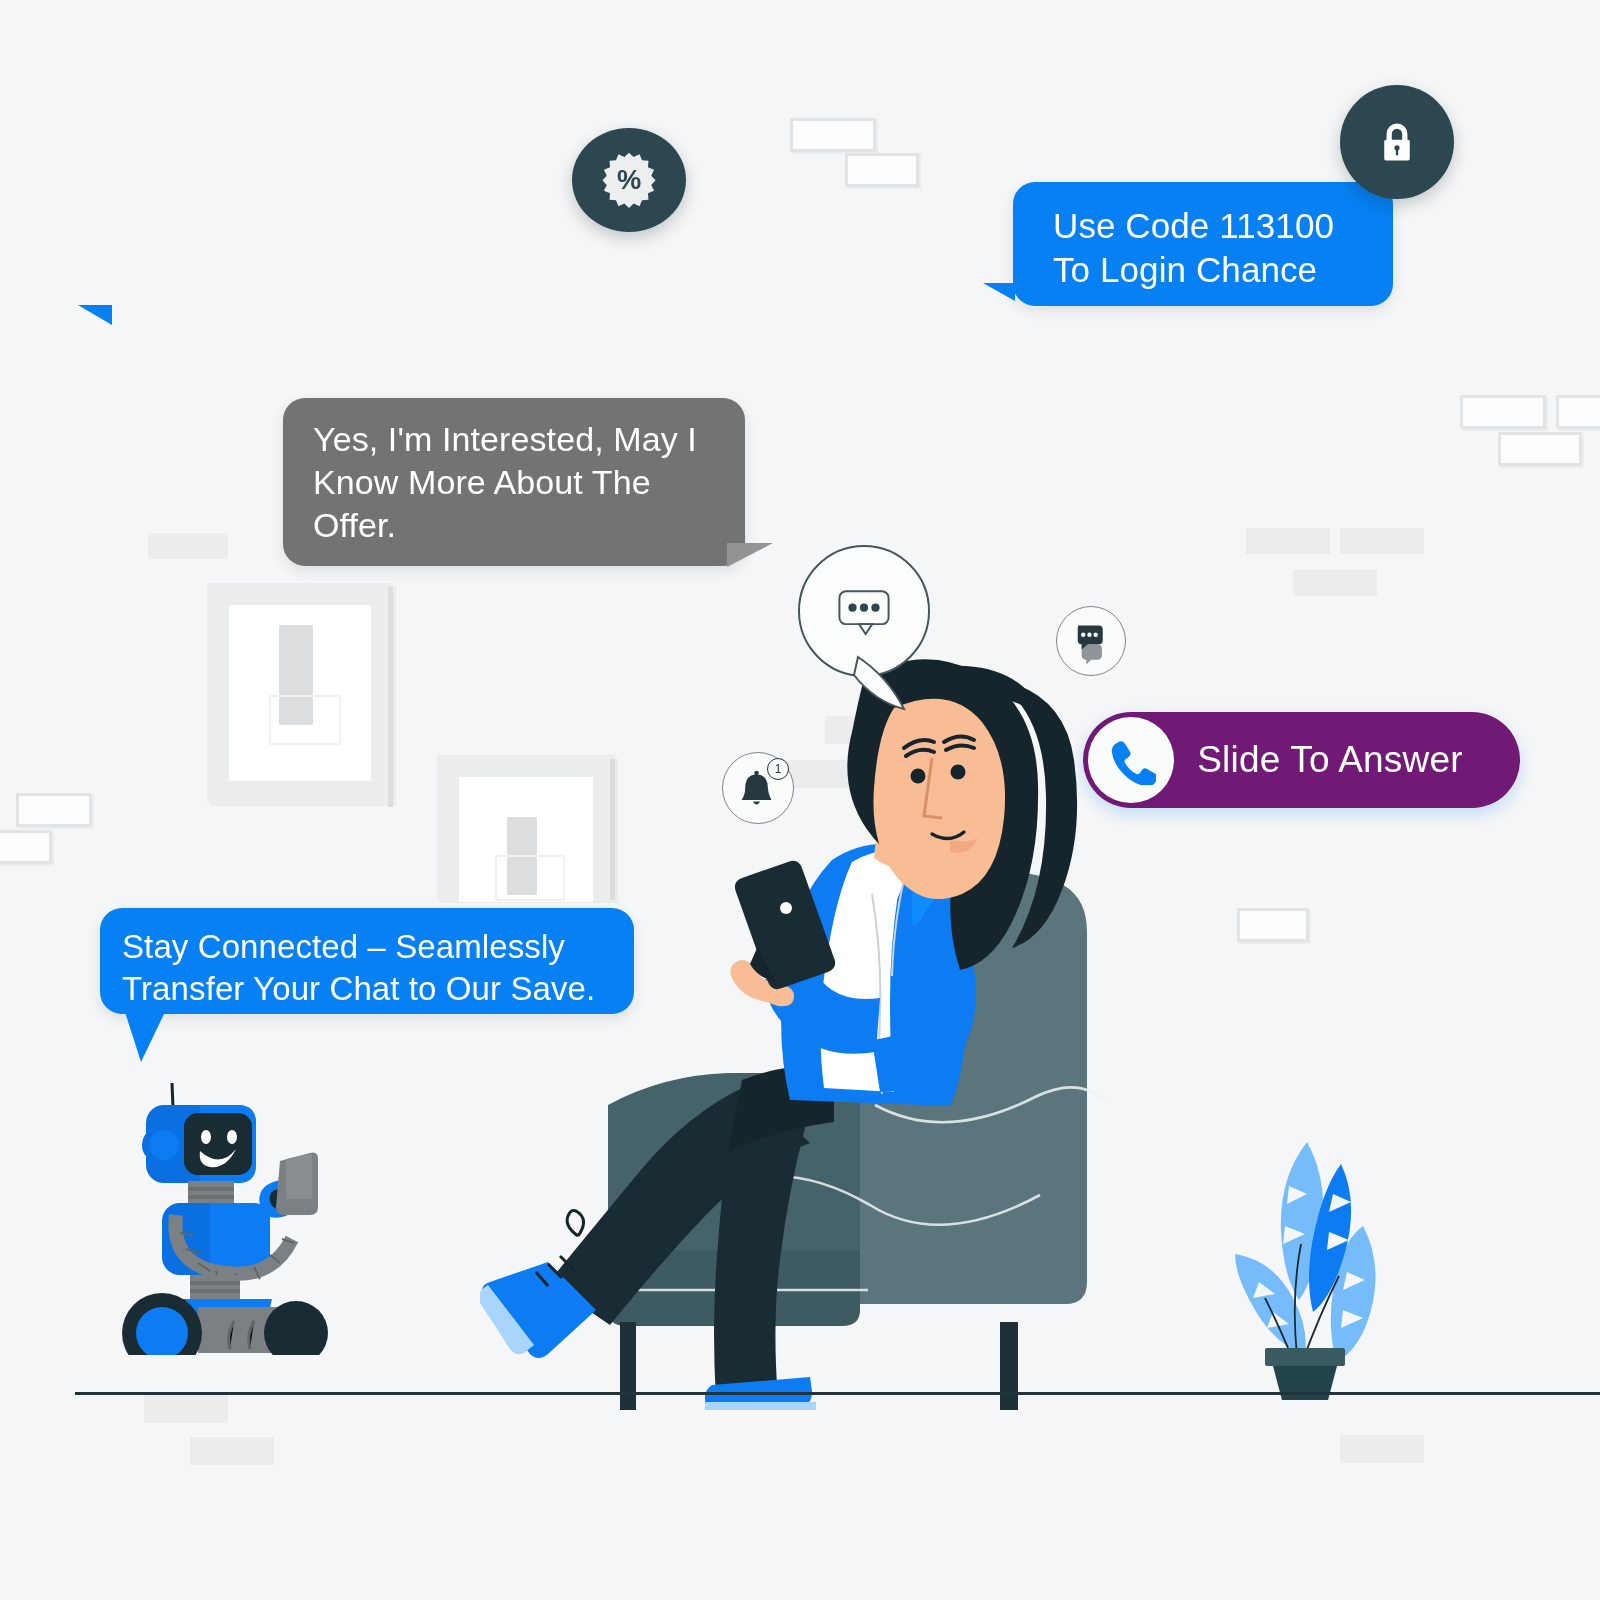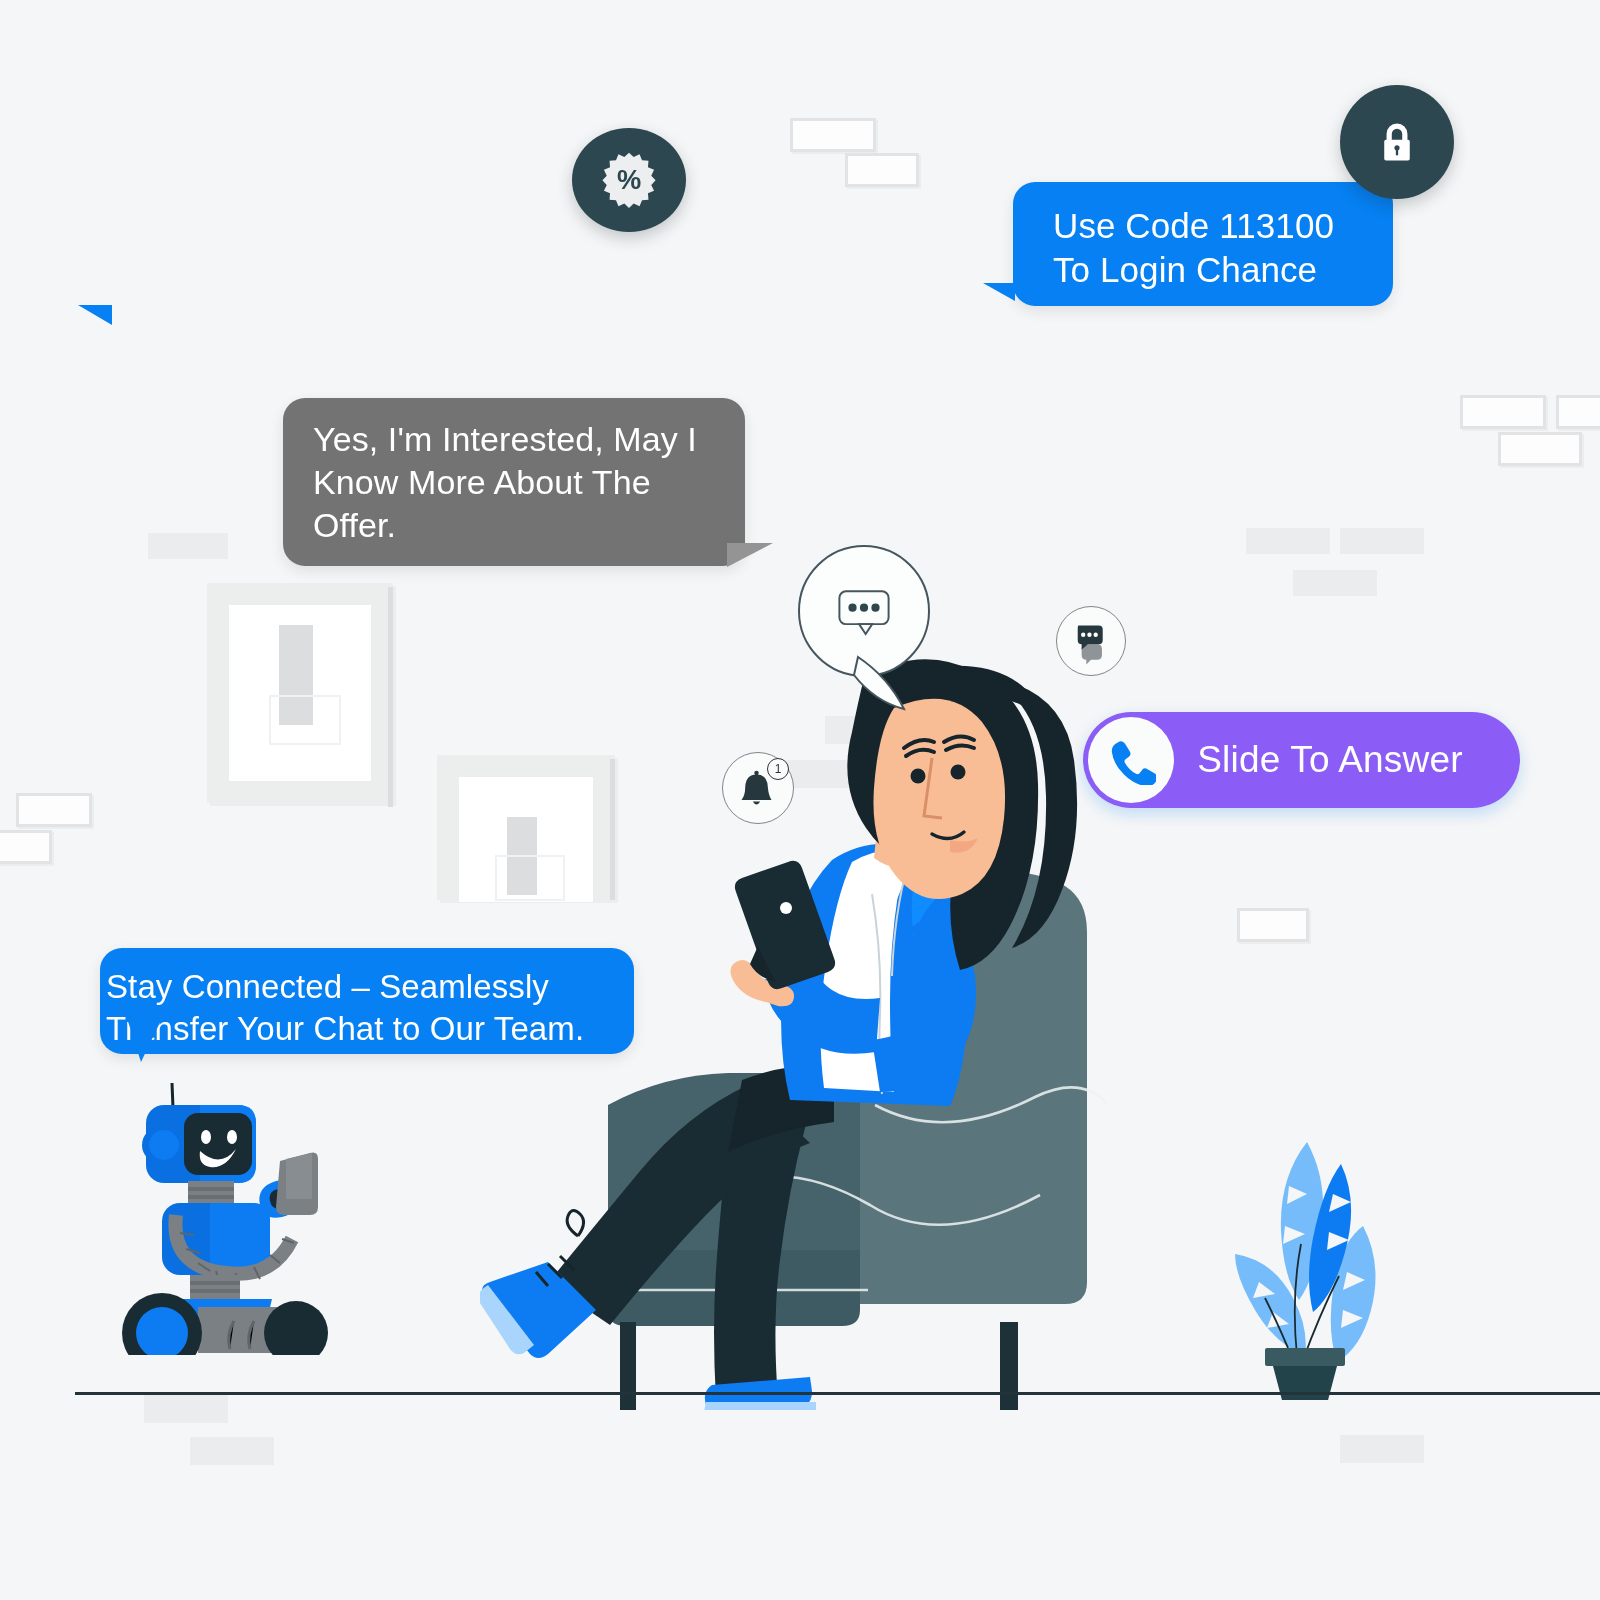--- a/index.html
+++ b/index.html
@@ -52,21 +52,21 @@
   .circ-icon{
     position:absolute;border-radius:50%;
     background:#fafbfb;border:2px solid #8d9499;
     display:flex;align-items:center;justify-content:center;
     box-sizing:border-box;
   }
 
   
   .slide-btn{
     position:absolute;
-    background:#8b5cf6;border-radius:999px;
+    background:#701a75;border-radius:999px;
     display:flex;align-items:center;
     box-shadow:0 6px 16px rgba(6,128,242,.22);
     box-sizing:border-box;
   }
   .slide-knob{
     width:86px;height:86px;border-radius:50%;
     background:#fafbfb;
     margin-left:5px;
     display:flex;align-items:center;justify-content:center;
     flex:0 0 auto;
@@ -316,23 +316,23 @@
     </svg>
   </div>
 
   <div class="bubble bubble-gray" style="left:283px;top:398px;width:462px;height:168px;padding:20px 30px;font-size:34px;">
     <div>Yes, I'm Interested, May I</div>
     <div>Know More About The</div>
     <div>Offer.</div>
   </div>
   <div class="tail" style="left:727px;top:543px;border-right:46px solid transparent;border-top:24px solid #949494;border-bottom:18px solid transparent;"></div>
 
-  <div class="bubble bubble-blue" style="left:100px;top:908px;width:534px;height:106px;padding:18px 6px;font-size:33px;margin-top:40px;">
+  <div class="bubble bubble-blue" style="left:100px;top:908px;width:534px;height:106px;padding:18px 22px;font-size:33px;">
     <div>Stay Connected – Seamlessly</div>
-    <div>Transfer Your Chat to Our Team.</div>
+    <div>Transfer Your Chat to Our Save.</div>
   </div>
   <div class="tail" style="left:125px;top:1012px;border-left:16px solid transparent;border-right:24px solid transparent;border-top:50px solid #0680f2;"></div>
 
   <div class="circ-icon" style="left:798px;top:545px;width:132px;height:132px;background:#fcfdfd;border:2px solid #46565e;">
     <svg viewBox="0 0 100 100" style="width:82px;height:82px;">
       <rect x="20" y="26" width="60" height="40" rx="8" fill="none" stroke="#46565e" stroke-width="2.4"></rect>
       <path d="M44 66 l8 12 l8 -12 z" fill="#fcfdfd" stroke="#46565e" stroke-width="2.4"></path>
       <circle cx="36" cy="46" r="5" fill="#2c474f"></circle>
       <circle cx="50" cy="46" r="5" fill="#2c474f"></circle>
       <circle cx="64" cy="46" r="5" fill="#2c474f"></circle>

